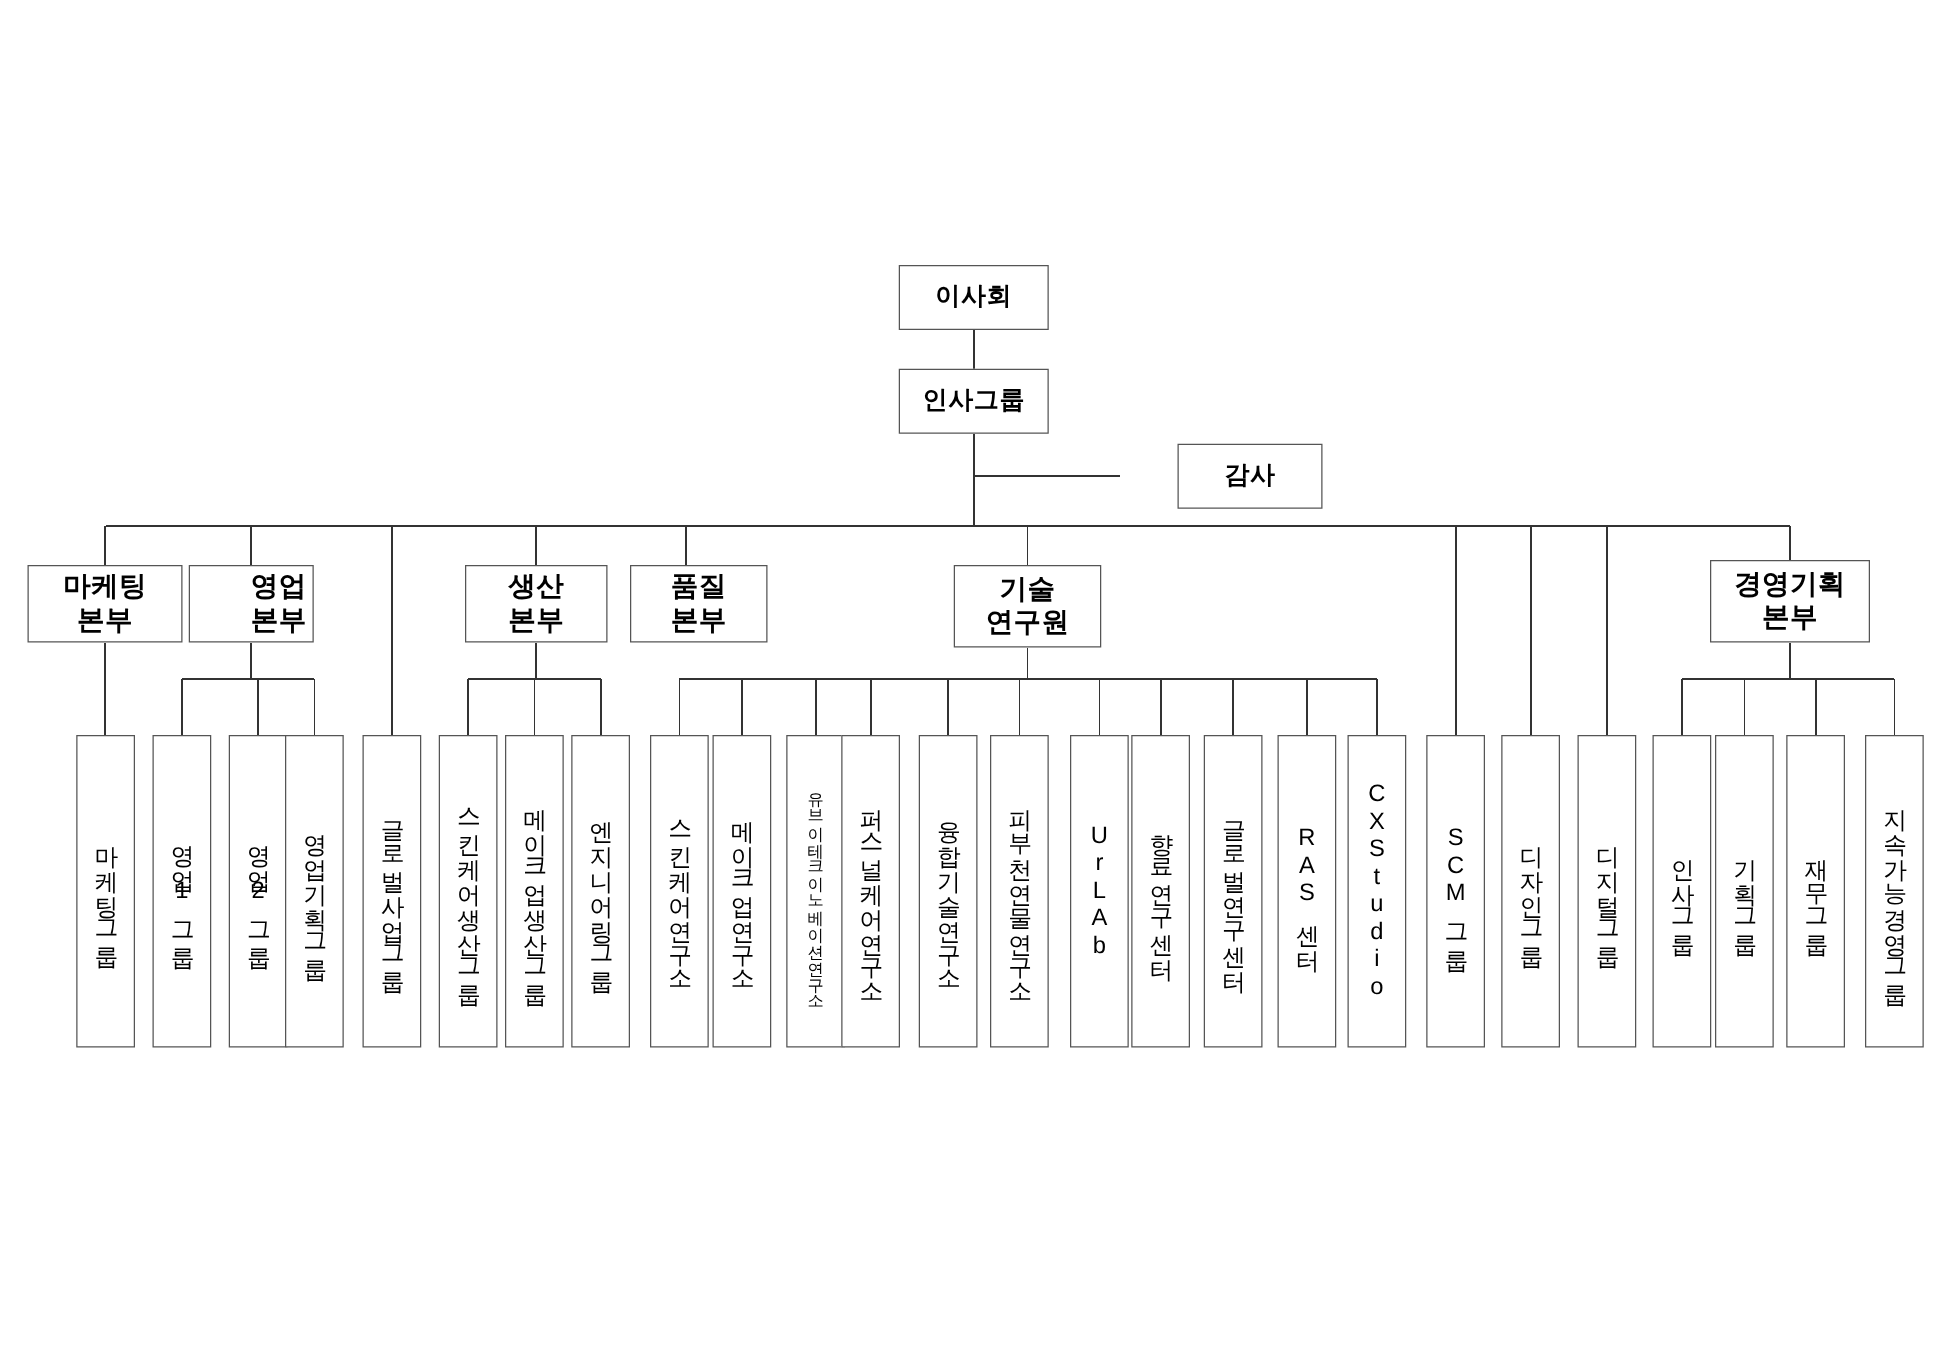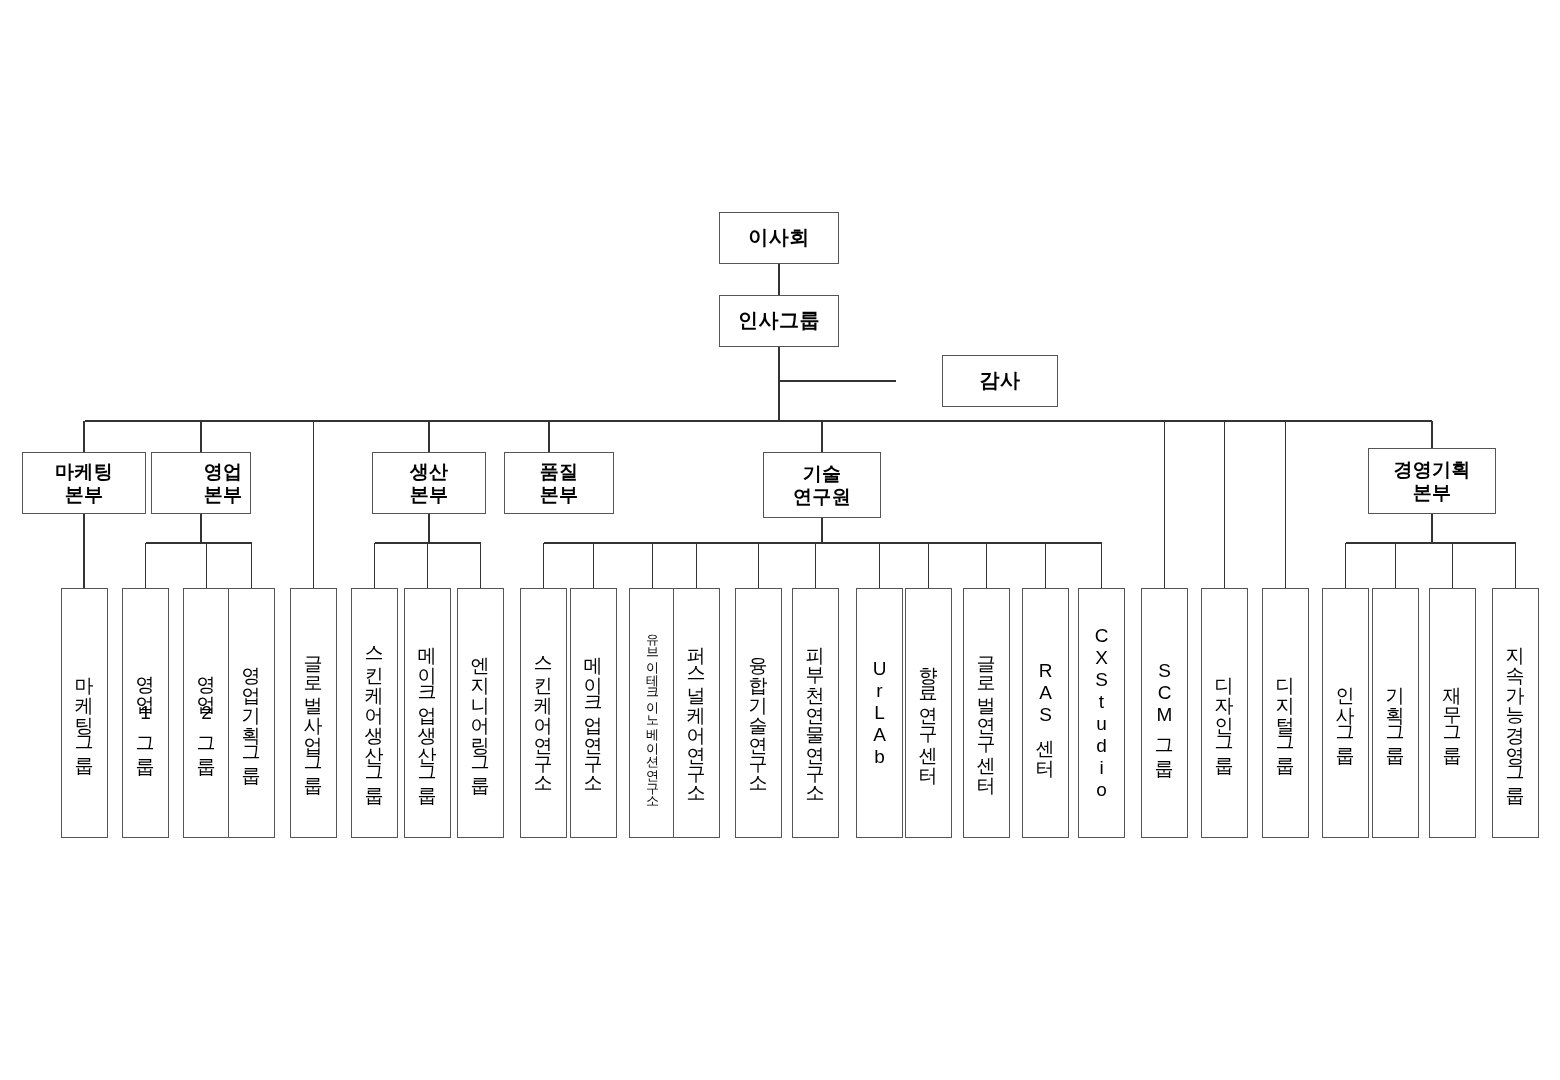--- a/index.html
+++ b/index.html
@@ -39,21 +39,21 @@
     z-index: 2;
   }
   .node-top {
     font-weight: bold;
     font-size: 20px;
     line-height: 1.18;
     letter-spacing: 0.5px;
   }
   .node-div {
     font-weight: bold;
-    font-size: 19px;
+    font-size: 22px;
     line-height: 1.22;
     letter-spacing: 0.3px;
   }
   .node-leaf {
     font-weight: normal;
     font-size: 19px;
     line-height: 1.0;
     writing-mode: vertical-rl;
     text-orientation: upright;
     letter-spacing: 1px;

